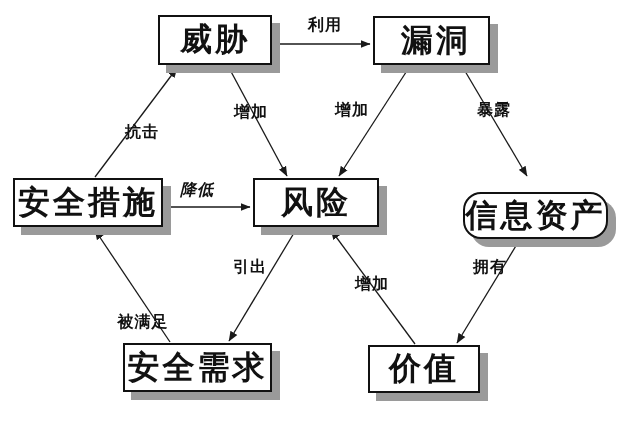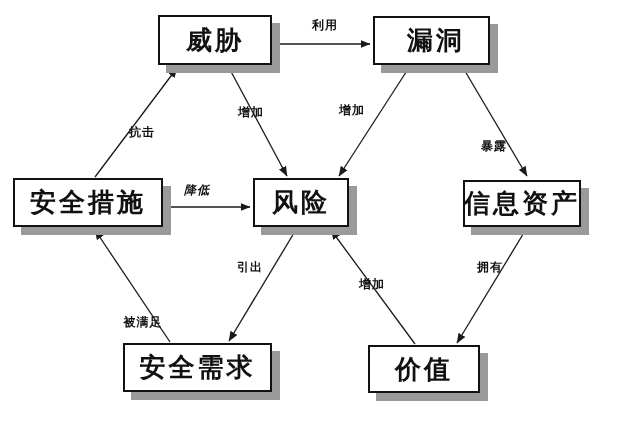--- a/index.html
+++ b/index.html
@@ -29,30 +29,30 @@
   }
   .node {
     position: absolute;
     box-sizing: border-box;
     background: #ffffff;
     border: 2px solid #111111;
     box-shadow: 8px 8px 0 #9a9a9a;
     display: flex;
     align-items: center;
     justify-content: center;
-    font-size: 26px;
+    font-size: 32px;
     font-weight: bold;
     color: #111111;
     letter-spacing: 3px;
     white-space: nowrap;
   }
   .edge-label {
     position: absolute;
     transform: translate(-50%, -50%);
-    font-size: 12px;
+    font-size: 16px;
     font-weight: bold;
     color: #111111;
     white-space: nowrap;
     letter-spacing: 1px;
   }
 </style>
 </head>
 <body>
 
 <div class="canvas">
@@ -72,30 +72,30 @@
         <line x1="170" y1="342" x2="95" y2="230" marker-end="url(#arrowhead)"></line>
         <line x1="297" y1="228" x2="229" y2="341" marker-end="url(#arrowhead)"></line>
         <line x1="415" y1="344" x2="331" y2="230" marker-end="url(#arrowhead)"></line>
         <line x1="528" y1="226" x2="457" y2="343" marker-end="url(#arrowhead)"></line>
       </g>
   </svg>
   <div id="nodes-layer">
       <div class="node" style="left: 158px; top: 15px; width: 114px; height: 50px;">威胁</div>
       <div class="node" style="left: 373px; top: 16px; width: 117px; height: 49px; padding-left: 9px;">漏洞</div>
       <div class="node" style="left: 13px; top: 178px; width: 150px; height: 49px;">安全措施</div>
-      <div class="node" style="left: 253px; top: 178px; width: 96px; height: 49px;">风险</div>
-      <div class="node" style="left: 463px; top: 180px; width: 118px; height: 47px;">信息资产</div>
+      <div class="node" style="left: 253px; top: 178px; width: 126px; height: 49px;">风险</div>
+      <div class="node" style="left: 463px; top: 192px; width: 145px; height: 47px; border-radius: 18px;">信息资产</div>
       <div class="node" style="left: 123px; top: 343px; width: 149px; height: 49px; text-align: right;">安全需求</div>
       <div class="node" style="left: 368px; top: 345px; width: 112px; height: 48px;">价值</div>
     </div>
   <div id="labels-layer">
       <div class="edge-label" style="left: 325px; top: 25px;">利用</div>
       <div class="edge-label" style="left: 142px; top: 112px; margin-top: 20px;">抗击</div>
       <div class="edge-label" style="left: 251px; top: 112px;">增加</div>
       <div class="edge-label" style="left: 352px; top: 110px;">增加</div>
-      <div class="edge-label" style="left: 494px; top: 110px; margin-top: 36px;">暴露</div>
+      <div class="edge-label" style="left: 494px; top: 110px;">暴露</div>
       <div class="edge-label" style="left: 197px; top: 190px; font-style: italic;">降低</div>
       <div class="edge-label" style="left: 143px; top: 282px; margin-top: 40px;">被满足</div>
       <div class="edge-label" style="left: 250px; top: 267px;">引出</div>
       <div class="edge-label" style="left: 372px; top: 284px;">增加</div>
       <div class="edge-label" style="left: 490px; top: 267px; text-align: right;">拥有</div>
     </div>
 </div>
 
 </body></html>

